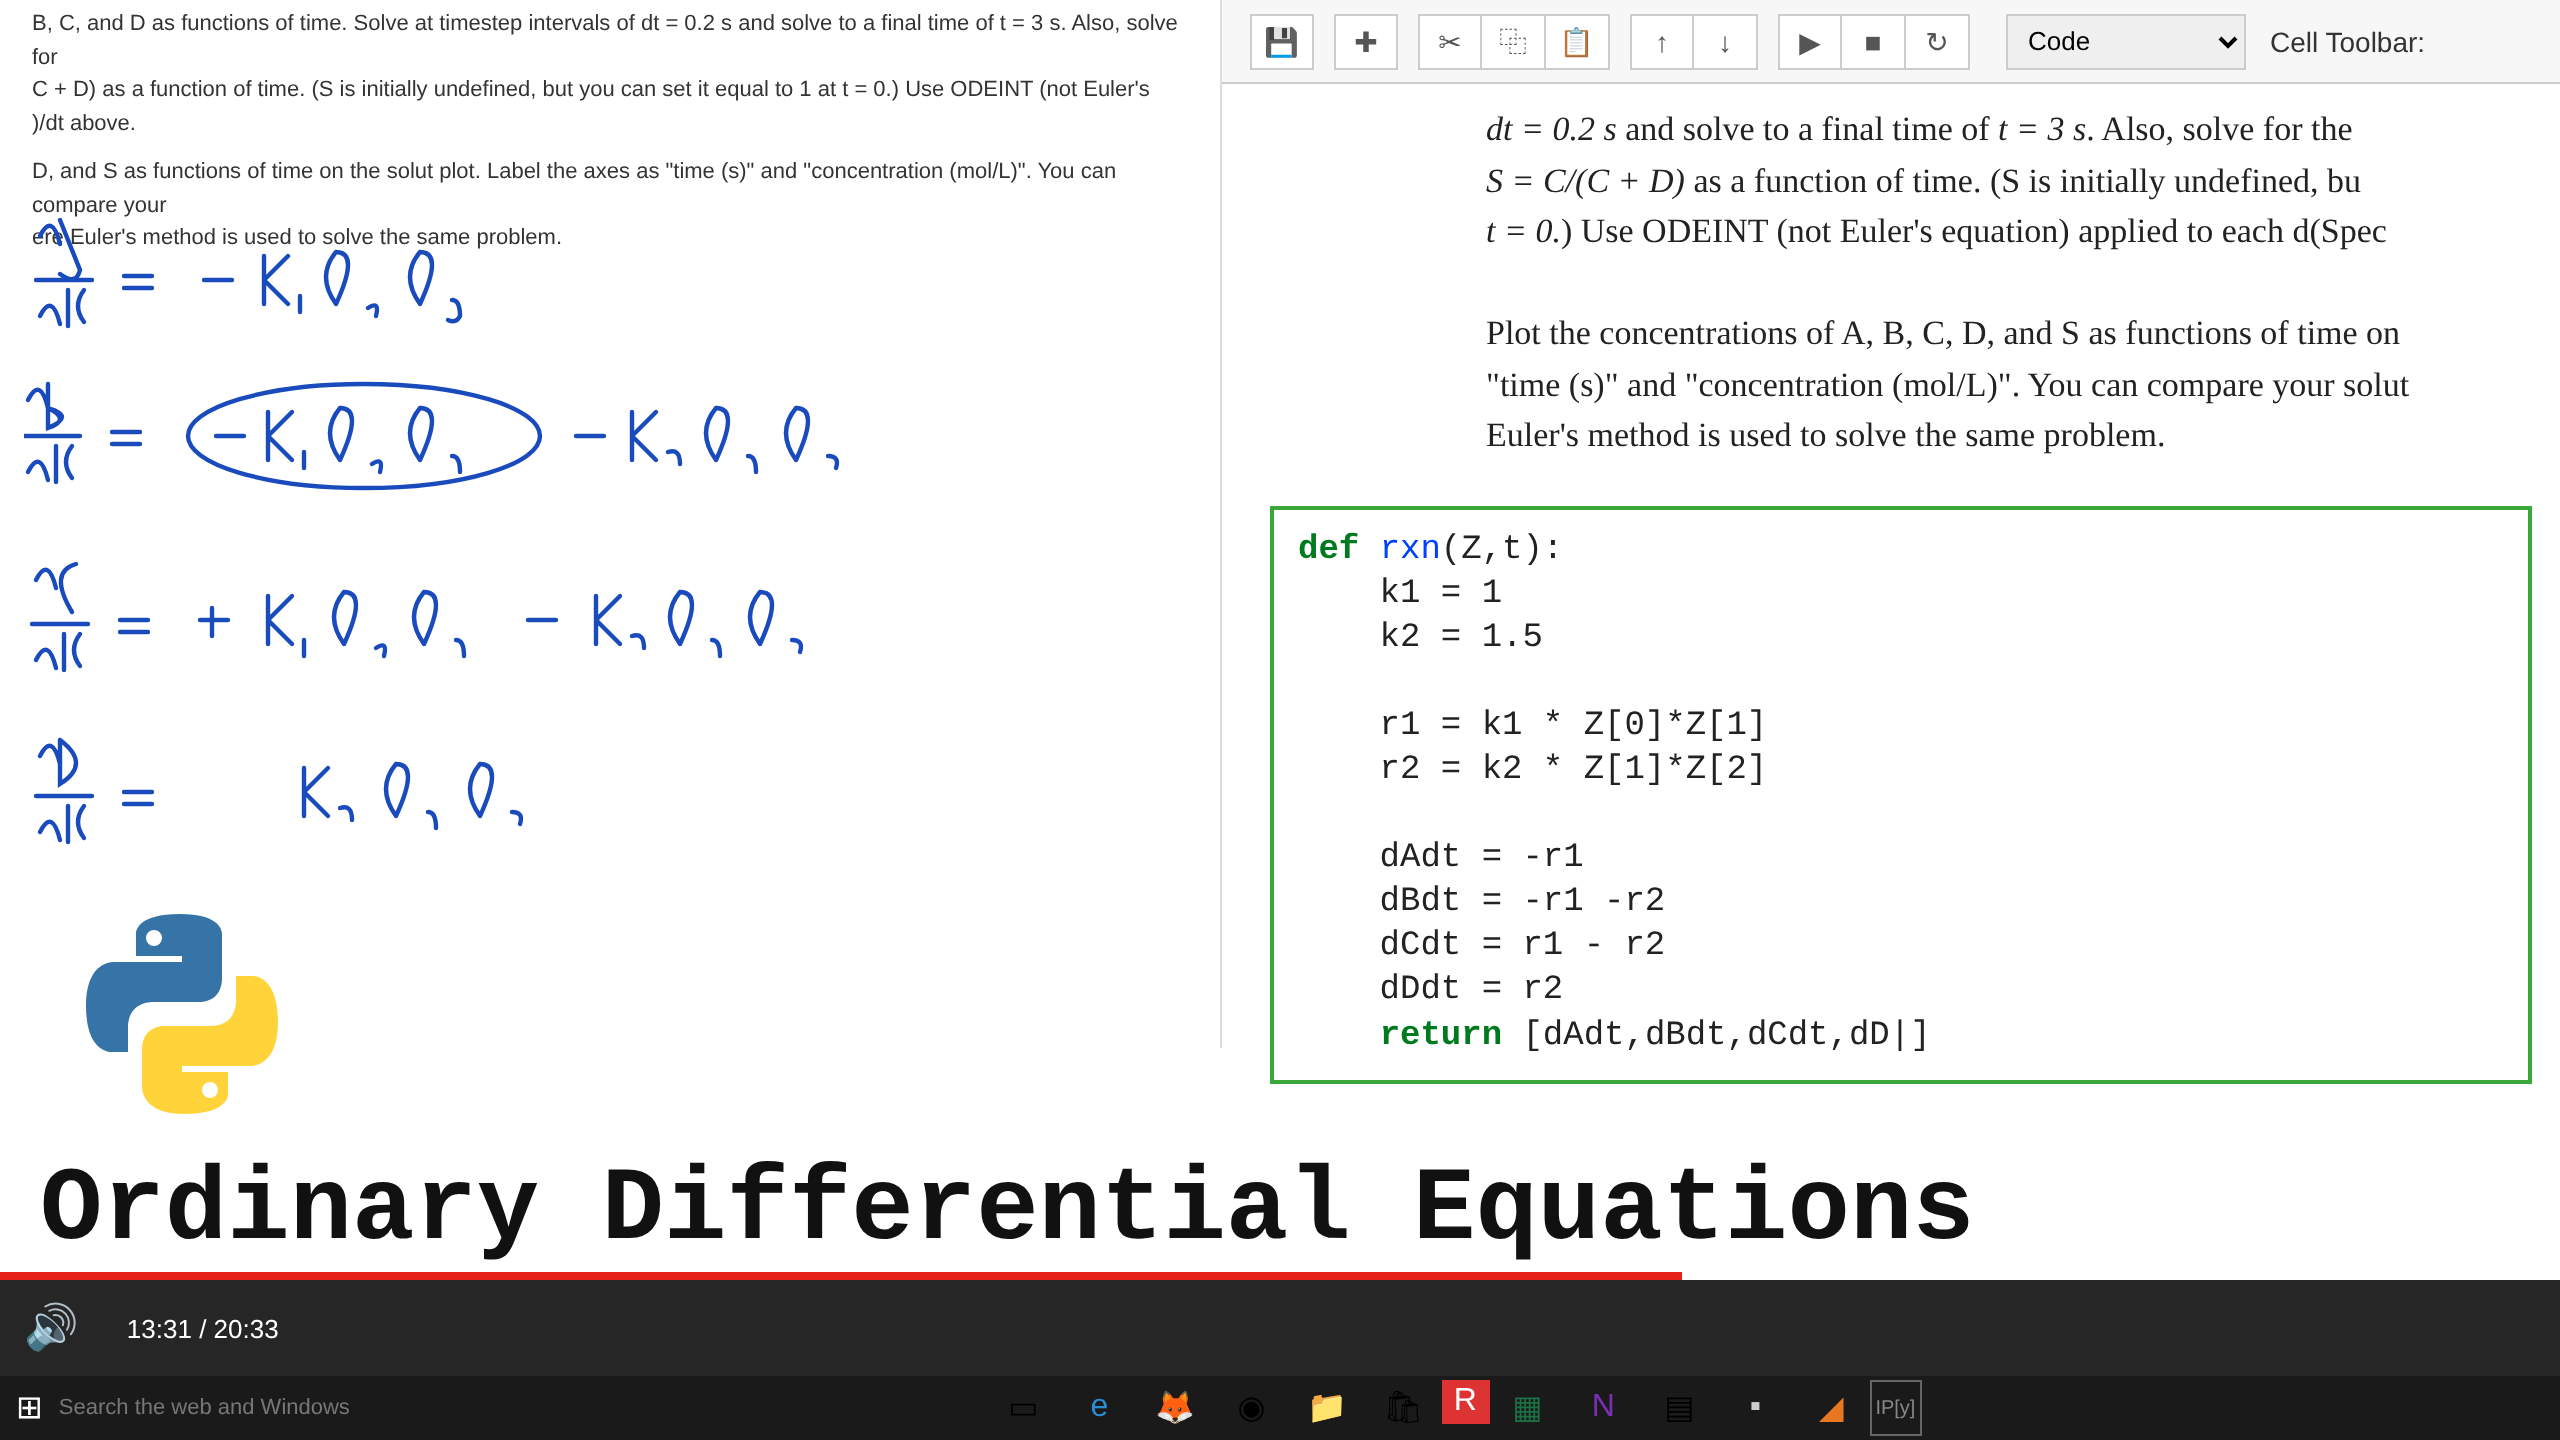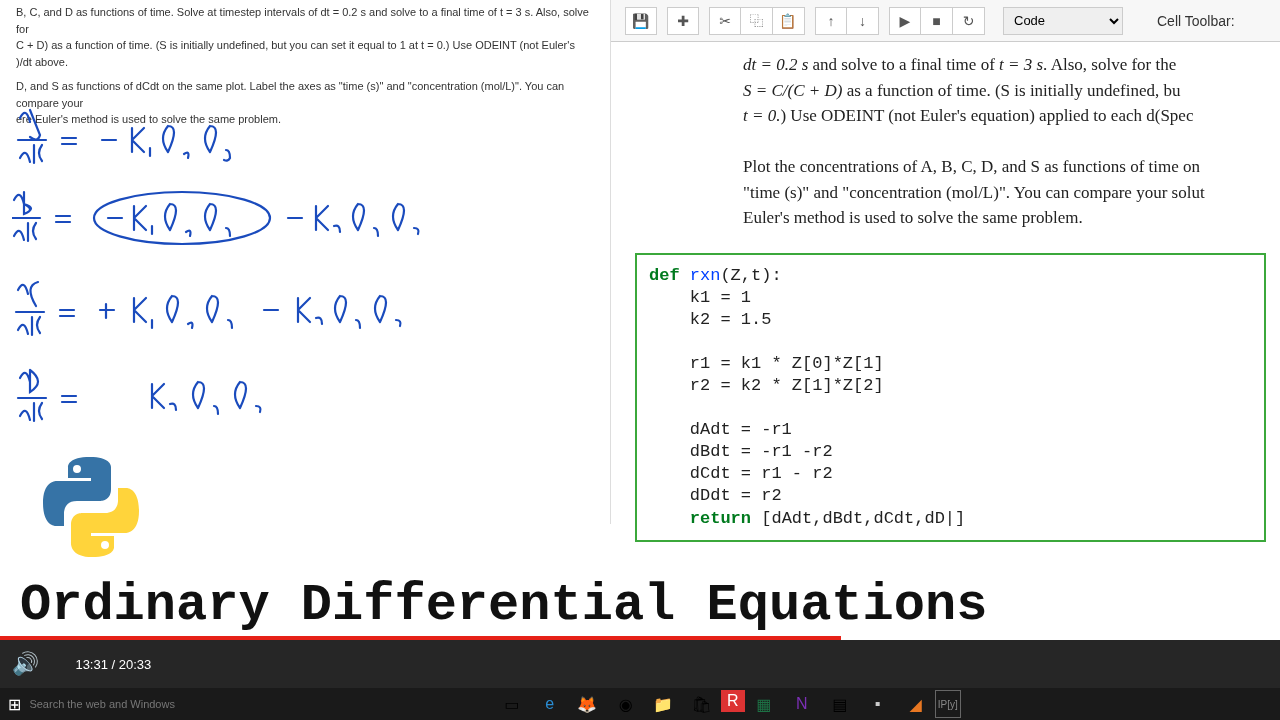--- a/index.html
+++ b/index.html
@@ -110,21 +110,21 @@
   height: 28px;
   font-size: 13px;
   border: 1px solid #ccc;
   padding: 0 18px 0 6px;
   margin-left: 8px;
   min-width: 120px;
 }
 .toolbar .label {
   font-size: 14px;
   color: #333;
-  margin-left: 34px;
+  margin-left: 12px;
 }
 .notebook-body { padding: 8px 0 8px 0; }
 .md-cell {
   font-size: 17px;
   color: #222;
   line-height: 1.5;
   padding: 2px 8px 16px 132px;
   font-family: Georgia, serif;
 }
 .md-cell i { font-style: italic; }
@@ -182,21 +182,21 @@
   top: 0;
   height: 4px;
   width: 65.7%;
   background: #e62117;
 }
 .video-bar .icon {
   font-size: 22px;
   margin-right: 16px;
   color: #fff;
 }
-.video-bar .time { font-size: 13px; margin-left: 20px; }
+.video-bar .time { font-size: 13px; margin-left: 8px; }
 
 .taskbar {
   position: absolute;
   bottom: 0;
   left: 0;
   width: 1280px;
   height: 32px;
   background: #1a1a1a;
   display: flex;
   align-items: center;
@@ -226,21 +226,21 @@
 </head>
 <body>
 
 <div class="main-content">
   <div class="left-panel">
     <div class="problem-text">
       <div>B, C, and D as functions of time. Solve at timestep intervals of dt = 0.2 s and solve to a final time of t = 3 s. Also, solve for</div>
       <div>C + D) as a function of time. (S is initially undefined, but you can set it equal to 1 at t = 0.) Use ODEINT (not Euler's</div>
       <div>)/dt above.</div>
       <div style="height:8px"></div>
-      <div>D, and S as functions of dCdt on the same plot. Label the axes as "time (s)" and "concentration (mol/L)". You can compare your</div>
+      <div>D, and S as functions of time on the solut plot. Label the axes as "time (s)" and "concentration (mol/L)". You can compare your</div>
       <div>ere Euler's method is used to solve the same problem.</div>
     </div>
 
     <div class="handwriting">
       <svg viewBox="0 0 500 340">
 
         <path d="M8 18 q6 -12 10 4 M18 10 l10 25 q-2 8 -10 2"></path>
         <path d="M6 40 l28 0"></path>
         <path d="M8 58 q6 -12 10 4 M22 45 l0 18 M30 45 q-6 8 0 16"></path>
         <path d="M50 38 l14 0 M50 44 l14 0"></path>

